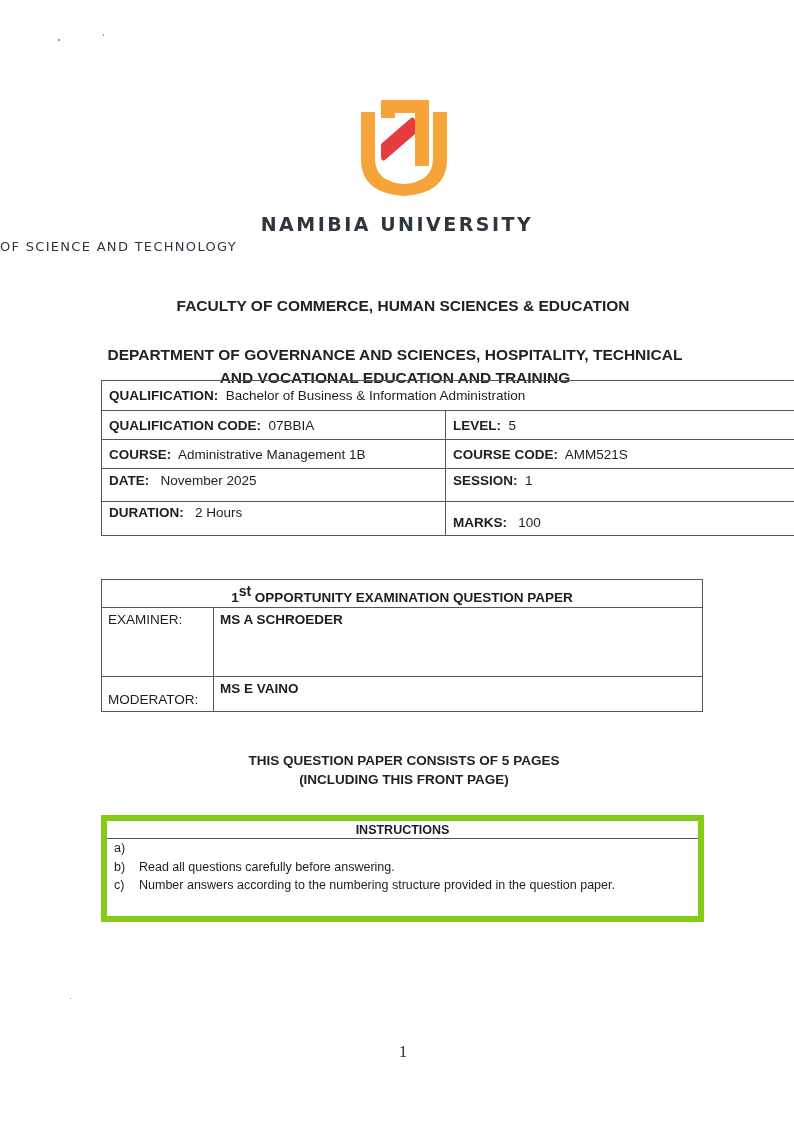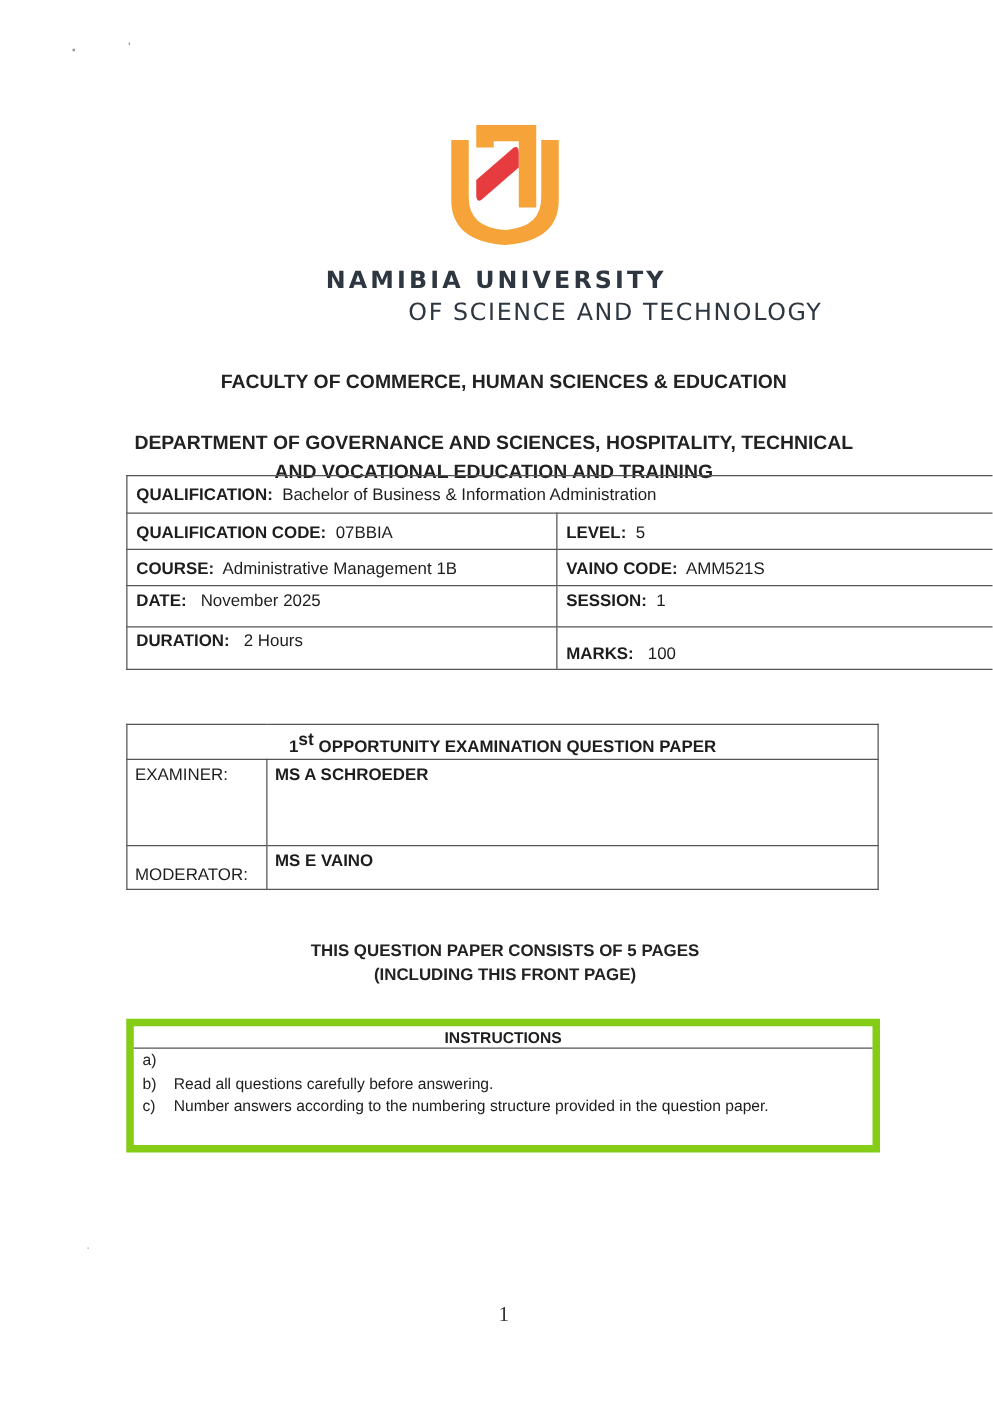--- a/index.html
+++ b/index.html
@@ -3,22 +3,22 @@
 <meta charset="utf-8">
 <style>
   html, body { margin: 0; padding: 0; background: #ffffff; }
   body { width: 794px; height: 1122px; position: relative; overflow: hidden;
          font-family: "Liberation Sans", "DejaVu Sans", sans-serif; color: #1d1d1d; }
   .abs { position: absolute; }
   .logo { left: 359px; top: 98px; width: 90px; height: 100px; }
   .uni-name { left: 0; width: 794px; top: 213px; text-align: center;
               font-family: "DejaVu Sans", sans-serif; font-size: 19px; font-weight: bold;
               letter-spacing: 2.5px; color: #2e3740; }
-  .uni-sub { left: 0; width: 658px; top: 239px; text-align: right;
-             font-family: "DejaVu Sans", sans-serif; font-size: 19px; letter-spacing: 1.3px; color: #2e3740; }
+  .uni-sub { left: 0; width: 658px; top: 239px; text-align: left;
+             font-family: "DejaVu Sans", sans-serif; font-size: 13px; letter-spacing: 1.3px; color: #2e3740; }
   .faculty { left: 0; width: 806px; top: 297px; text-align: center; font-weight: bold; font-size: 15.5px; color: #222; }
   .dept { left: 0; width: 790px; top: 343px; text-align: center; font-weight: bold; font-size: 15.5px; line-height: 23px; color: #222; }
   table { border-collapse: collapse; }
   .info-table { left: 101px; top: 380px; width: 729px; }
   .info-table td { border: 1px solid #555; font-size: 13.5px; padding: 0 7px; height: 28px; vertical-align: middle; }
   .info-table td b { font-weight: bold; }
   .info-table .left { width: 329px; }
   .exam-table { left: 101px; top: 579px; width: 602px; }
   .exam-table td { border: 1px solid #555; font-size: 13.5px; padding: 0 6px; vertical-align: top; }
   .exam-table .hdr { text-align: center; font-weight: bold; height: 27px; vertical-align: middle; }
@@ -73,21 +73,21 @@
       <b>LEVEL:</b>&nbsp;
       <span>5</span>
     </td>
   </tr>
   <tr>
     <td class="left">
       <b>COURSE:</b>&nbsp;
       <span>Administrative Management 1B</span>
     </td>
     <td>
-      <b>VAINO CODE:</b>&nbsp;
+      <b>COURSE CODE:</b>&nbsp;
       <span>AMM521S</span>
     </td>
   </tr>
   <tr>
     <td class="left" style="vertical-align:top;padding-top:4px;">
       <b>DATE:</b>&nbsp;&nbsp;
       <span>November 2025</span>
     </td>
     <td style="vertical-align:top;padding-top:4px;">
       <b>SESSION:</b>&nbsp;

